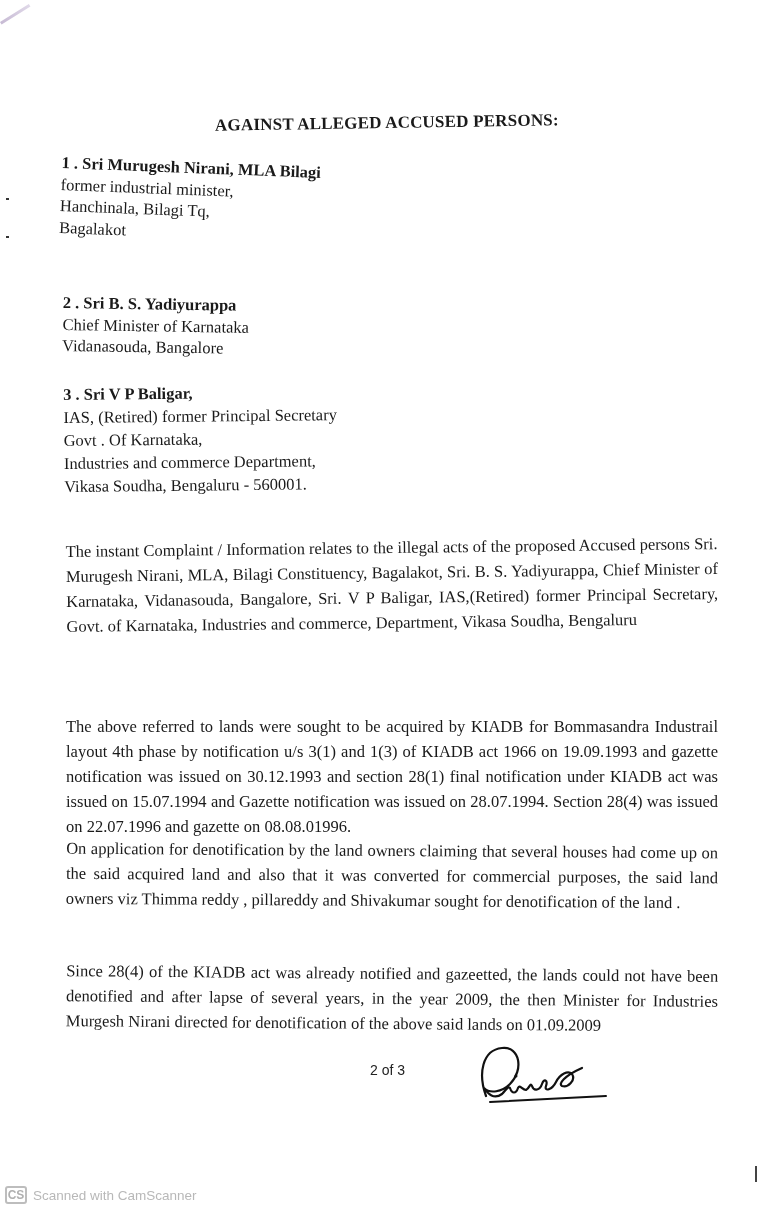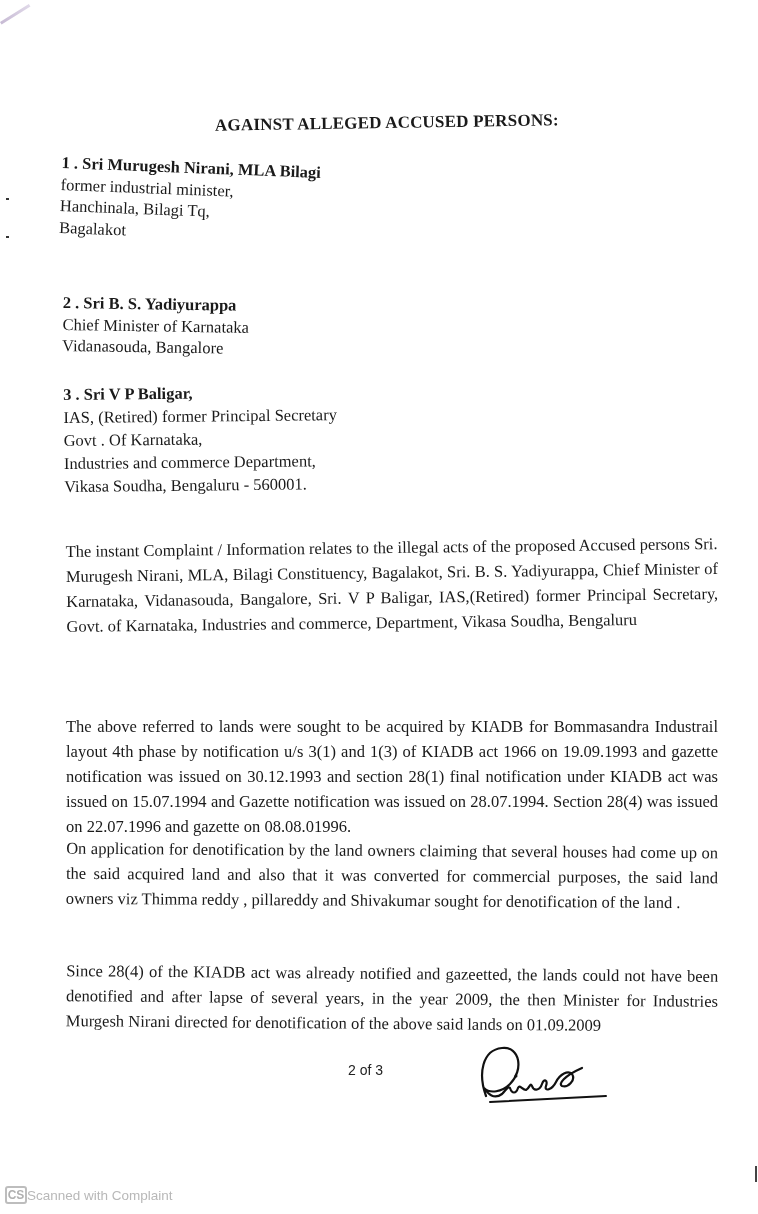--- a/index.html
+++ b/index.html
@@ -26,27 +26,27 @@
     .margin-dot { position: absolute; left: 6px; width: 3px; height: 2px; background: #333; }
     .para {
       position: absolute; left: 66px; width: 652px;
       font-size: 16.5px; line-height: 25px; text-align: justify;
     }
     .p1 { top: 535px; transform: rotate(-0.7deg); }
     .p2 { top: 714px; }
     .p3 { top: 838px; transform: rotate(0.4deg); }
     .p4 { top: 961px; transform: rotate(0.5deg); }
     .page-num {
-      position: absolute; left: 348px; top: 1062px;
+      position: absolute; left: 370px; top: 1062px;
       font-family: "Liberation Sans", sans-serif; font-size: 14px; color: #222;
     }
     .signature { position: absolute; left: 472px; top: 1044px; width: 140px; height: 64px; }
     .watermark {
       position: absolute; left: 5px; top: 1186px;
-      display: flex; align-items: center; gap: 0;
+      display: flex; align-items: center; gap: 6px;
       font-family: "Liberation Sans", sans-serif; font-size: 13.5px; color: #b8b8b8;
     }
     .cs-logo {
       width: 22px; height: 18px; border: 2px solid #bdbdbd; border-radius: 3px;
       font-size: 12px; font-weight: bold; color: #b0b0b0;
       display: flex; align-items: center; justify-content: center; box-sizing: border-box;
     }
     .edge-line { position: absolute; left: 755px; top: 1166px; width: 2px; height: 16px; background: #444; }
   </style>
 </head>
@@ -88,16 +88,16 @@
 <div class="page-num">2 of 3</div>
 
 <svg class="signature" viewBox="0 0 140 64">
   <path d="M14 52 C6 30, 10 6, 30 4 C48 2, 52 26, 38 40 C30 48, 18 50, 12 44 M12 44 C16 50, 22 56, 30 50 C34 46, 36 42, 38 44 C40 50, 44 50, 46 44 C48 40, 50 46, 54 46 C58 44, 58 38, 60 42 C62 48, 68 46, 70 40 C72 34, 76 36, 74 42 C72 48, 80 46, 84 38 C88 30, 96 26, 100 30 C104 36, 96 44, 90 42 C86 40, 92 32, 110 24" fill="none" stroke="#111" stroke-width="2.2" stroke-linecap="round"></path>
   <path d="M18 58 C50 56, 90 54, 134 52" fill="none" stroke="#111" stroke-width="2" stroke-linecap="round"></path>
   <circle cx="44" cy="32" r="1.5" fill="#111"></circle>
 </svg>
 
 <div class="watermark">
   <span class="cs-logo">CS</span>
-  <span>Scanned with Complaint</span>
+  <span>Scanned with CamScanner</span>
 </div>
 
 <div class="edge-line"></div>
 
 </body></html>

